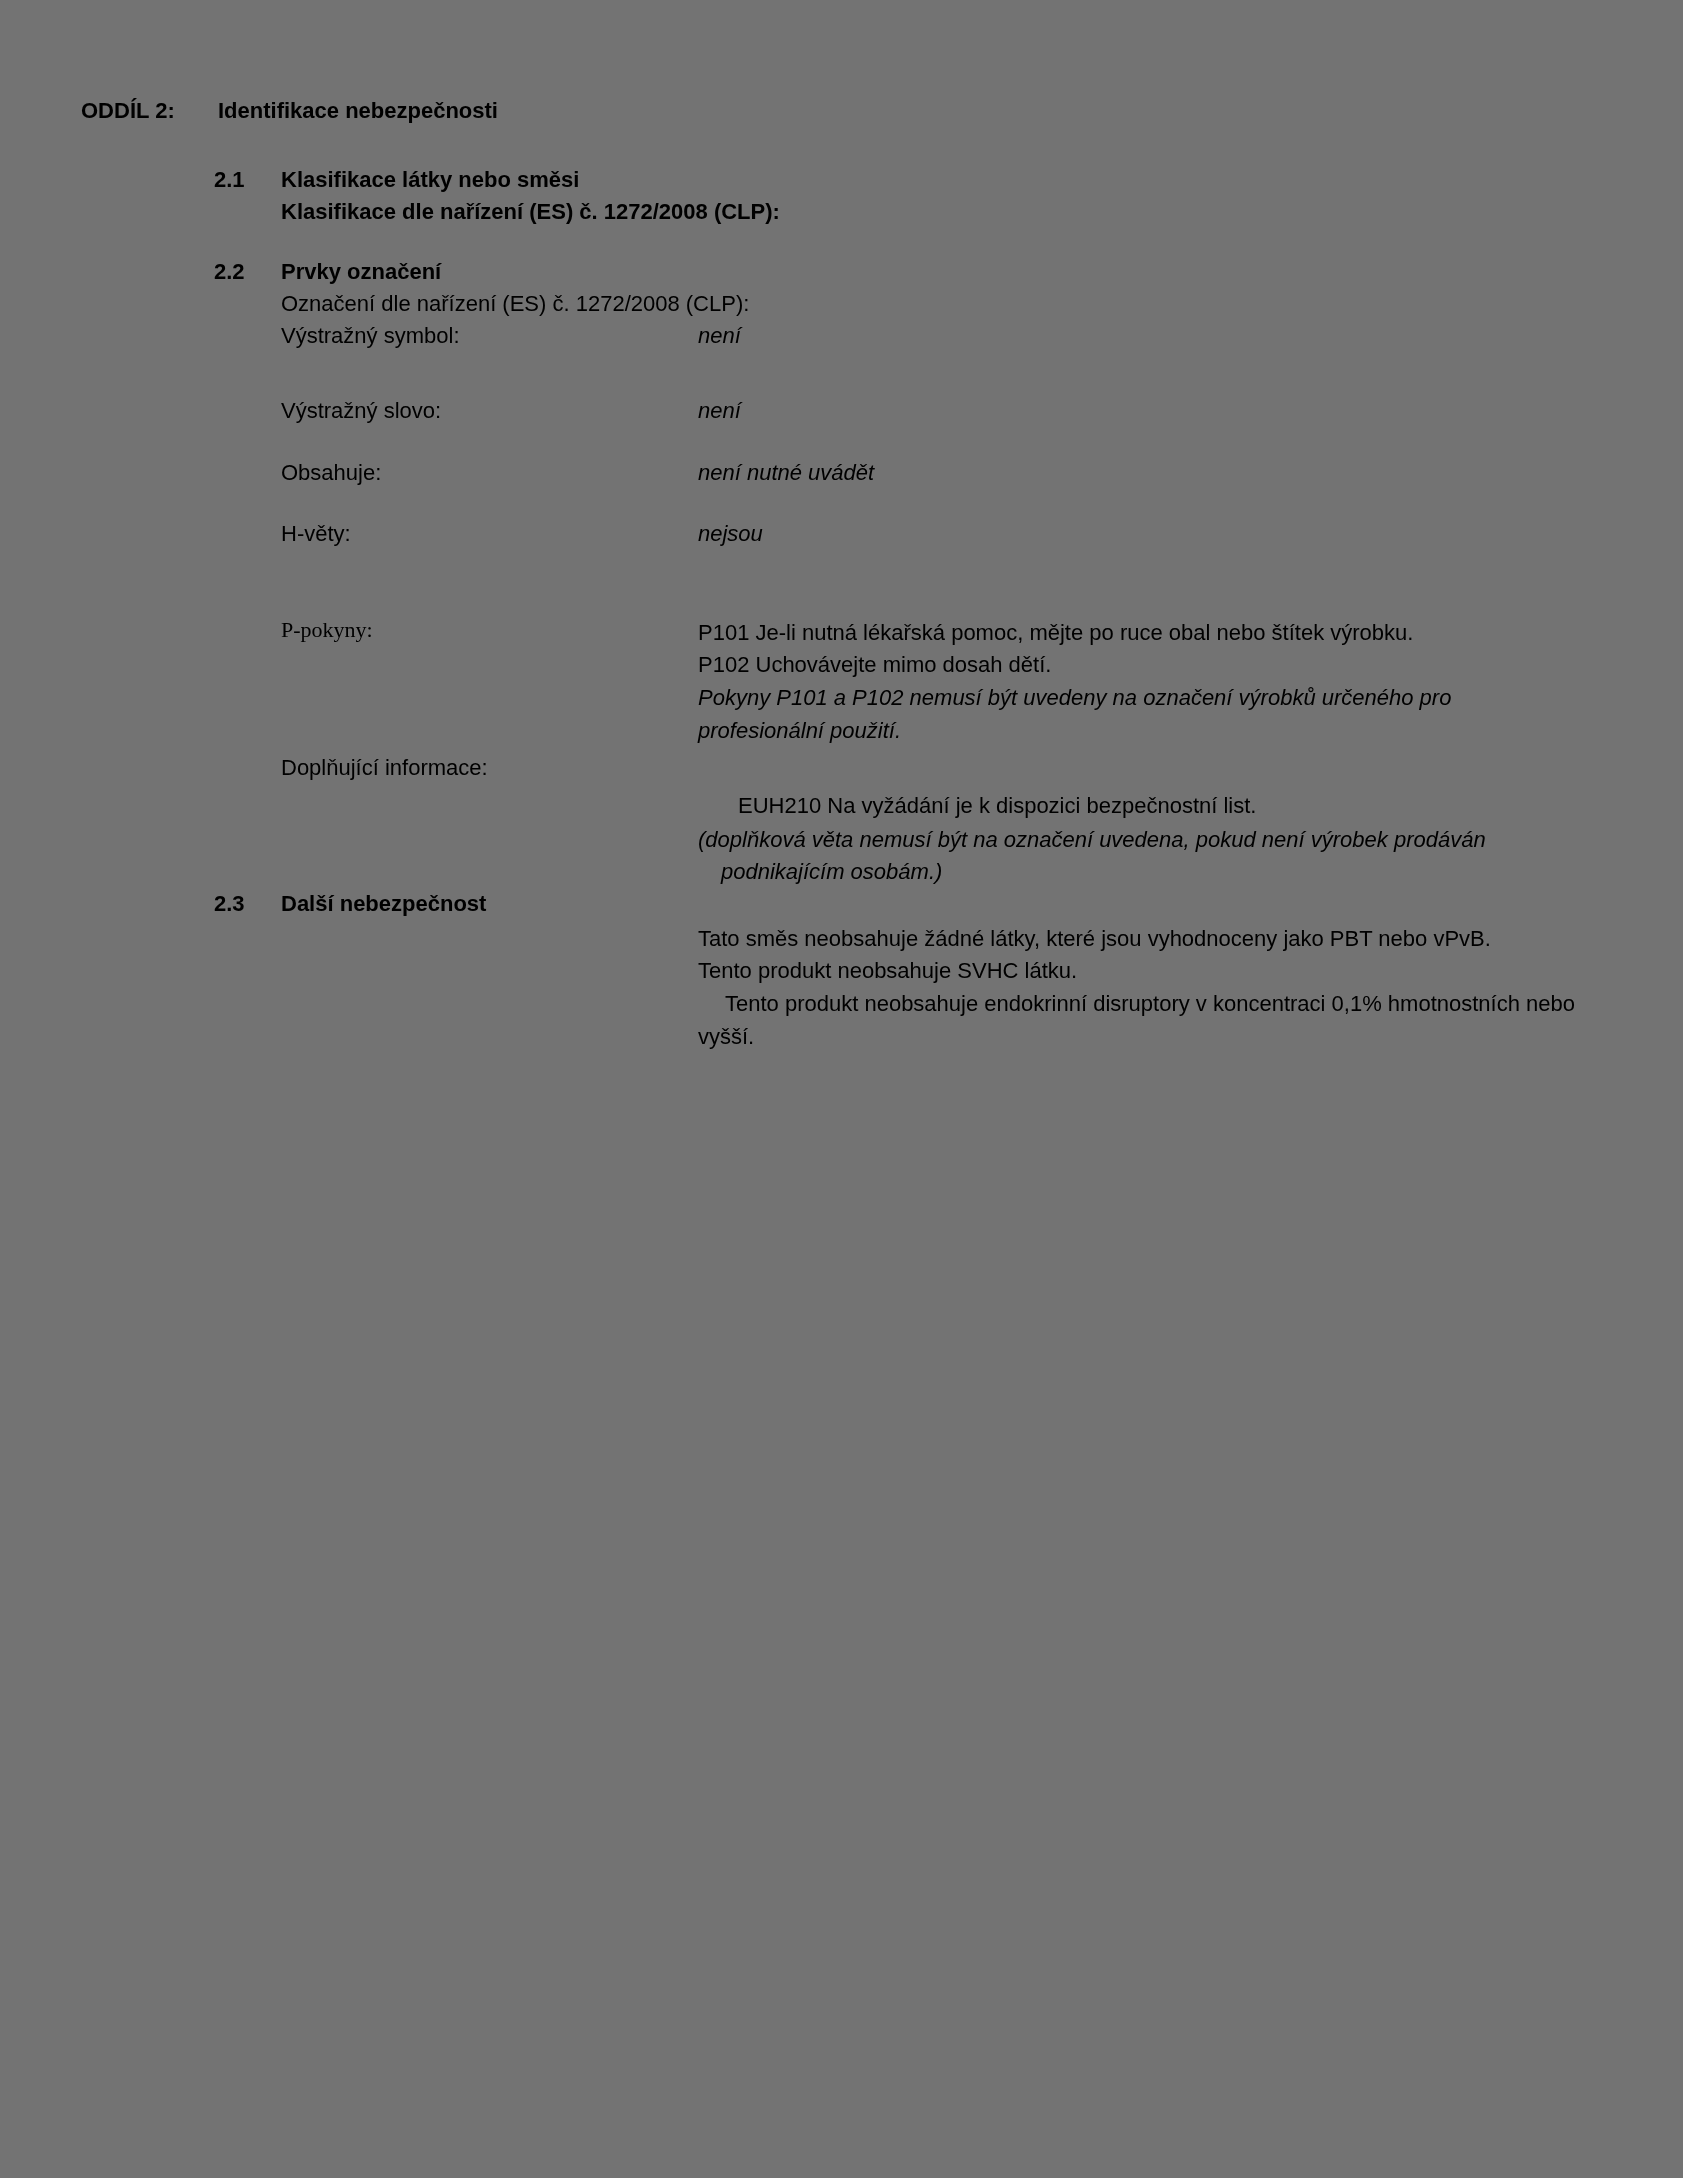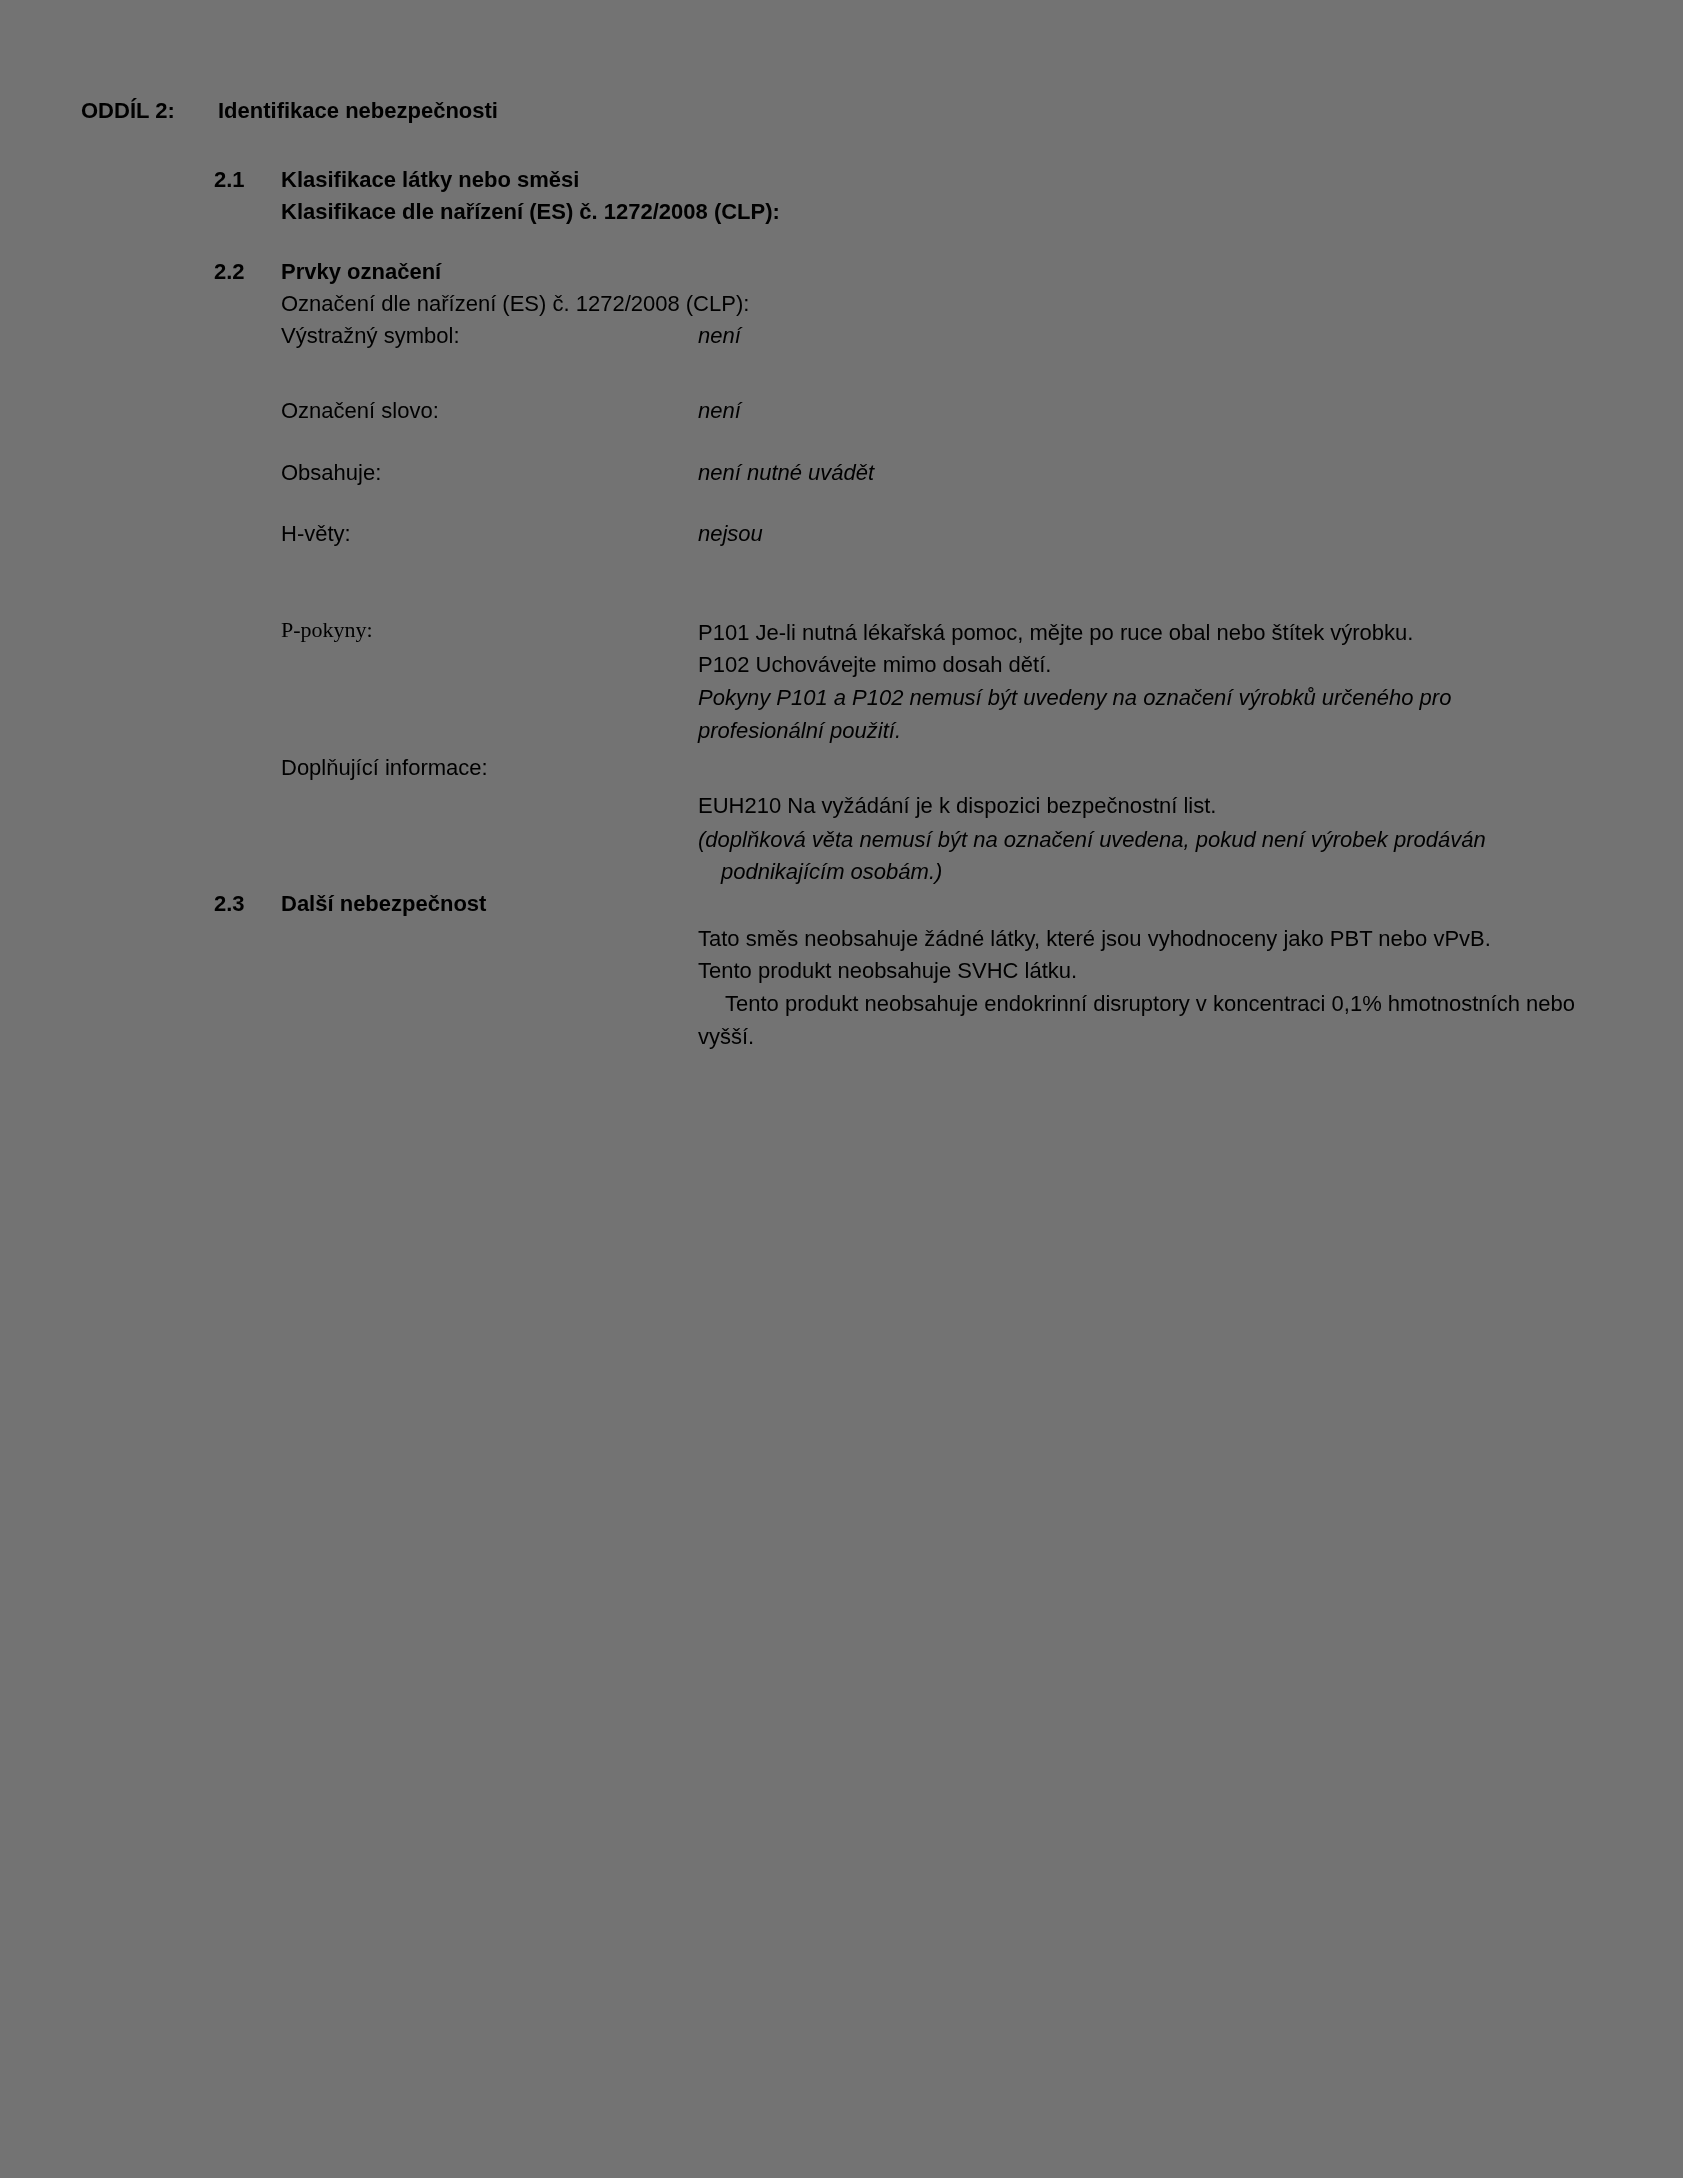--- a/index.html
+++ b/index.html
@@ -43,21 +43,21 @@
   .r-f0       { top: 322px; }
   .r-f1       { top: 397px; }
   .r-f2       { top: 459px; text-align: right; }
   .r-f3       { top: 520px; }
   .r-f4       { top: 616px; font-family: Liberation Serif, serif; }
   .r-f4l0     { top: 619px; }
   .r-f4l1     { top: 651px; }
   .r-f4l2     { top: 684px; }
   .r-f4l3     { top: 717px; }
   .r-f5       { top: 754px; }
-  .r-f5l0     { top: 792px; }
+  .r-f5l0     { top: 792px; margin-left: 40px; }
   .r-f5l1     { top: 826px; }
   .r-f5l2     { top: 858px; margin-left: 23px; }
   .r-s23      { top: 890px; }
   .r-s23l0    { top: 925px; }
   .r-s23l1    { top: 957px; }
   .r-s23l2    { top: 990px; margin-left: 27px; }
   .r-s23l3    { top: 1023px; }
 </style>
 </head>
 <body>
@@ -71,21 +71,21 @@
   <div class="t b col-label r-s21">Klasifikace látky nebo směsi</div>
   <div class="t b col-label r-s21sub">Klasifikace dle nařízení (ES) č. 1272/2008 (CLP):</div>
 
   <div class="t b col-num r-s22">2.2</div>
   <div class="t b col-label r-s22">Prvky označení</div>
   <div class="t col-label r-s22intro">Označení dle nařízení (ES) č. 1272/2008 (CLP):</div>
 
   <div class="t col-label r-f0">Výstražný symbol:</div>
   <div class="t i col-value r-f0">není</div>
 
-  <div class="t col-label r-f1">Označení slovo:</div>
+  <div class="t col-label r-f1">Výstražný slovo:</div>
   <div class="t i col-value r-f1">není</div>
 
   <div class="t col-label r-f2">Obsahuje:</div>
   <div class="t i col-value r-f2">není nutné uvádět</div>
 
   <div class="t col-label r-f3">H-věty:</div>
   <div class="t i col-value r-f3">nejsou</div>
 
   <div class="t col-label r-f4">P-pokyny:</div>
   <div class="t col-value r-f4l0">P101 Je-li nutná lékařská pomoc, mějte po ruce obal nebo štítek výrobku.</div>

